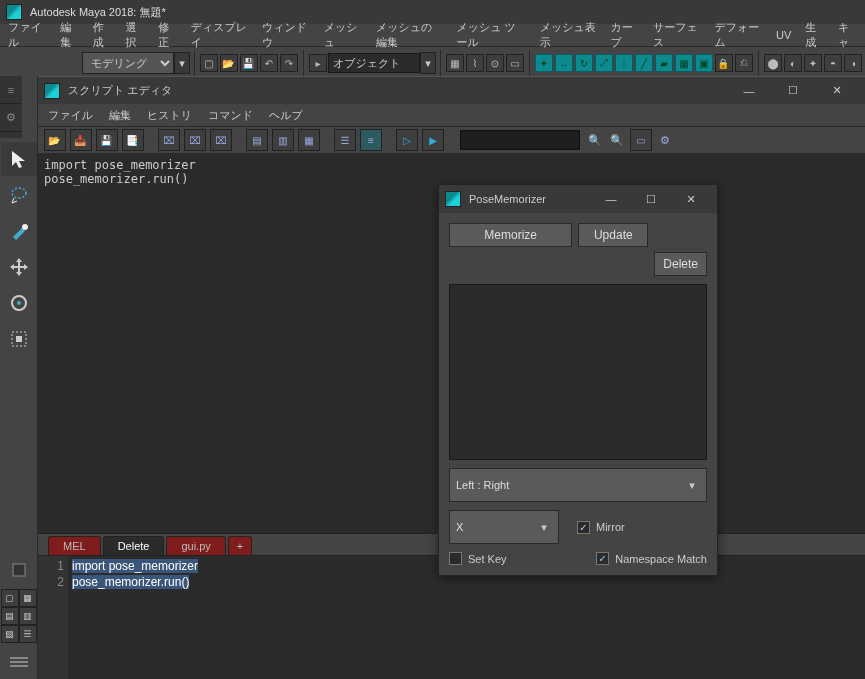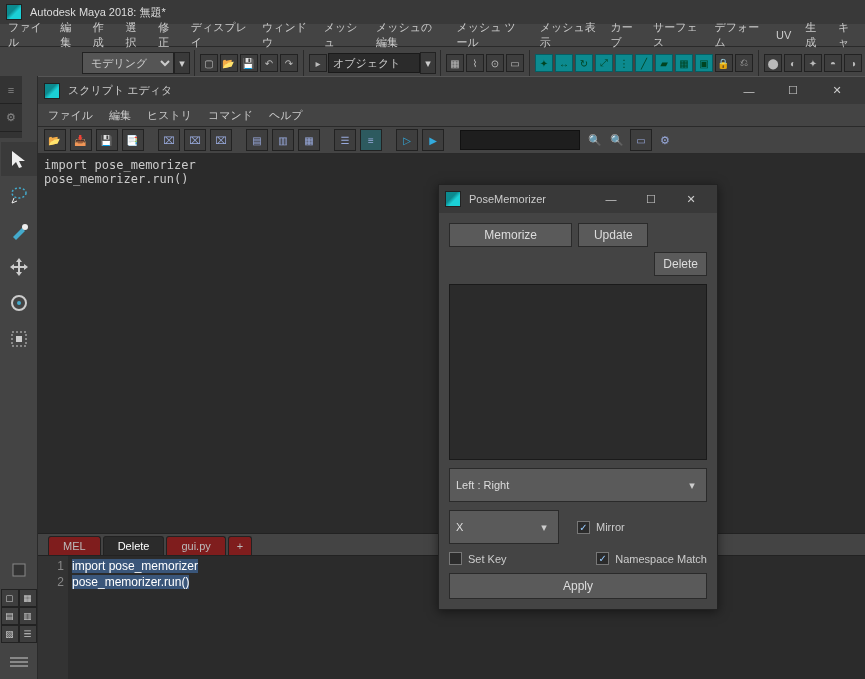--- a/index.html
+++ b/index.html
@@ -307,15 +307,14 @@
     <div class="pm-row" style="align-items:center; justify-content:space-between">
       <div class="pm-check-row">
         <div class="pm-check"></div>
         <span>Set Key</span>
       </div>
       <div class="pm-check-row">
         <div class="pm-check">✓</div>
         <span>Namespace Match</span>
       </div>
     </div>
-    <div class="pm-apply">Apply</div>
   </div>
 </div>
 
 </body></html>

